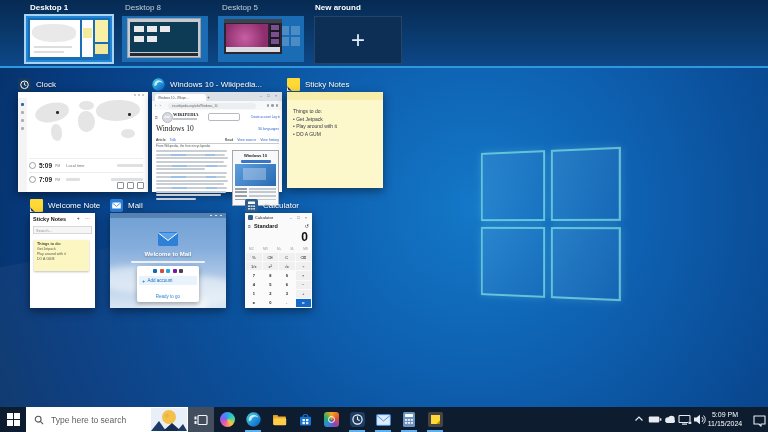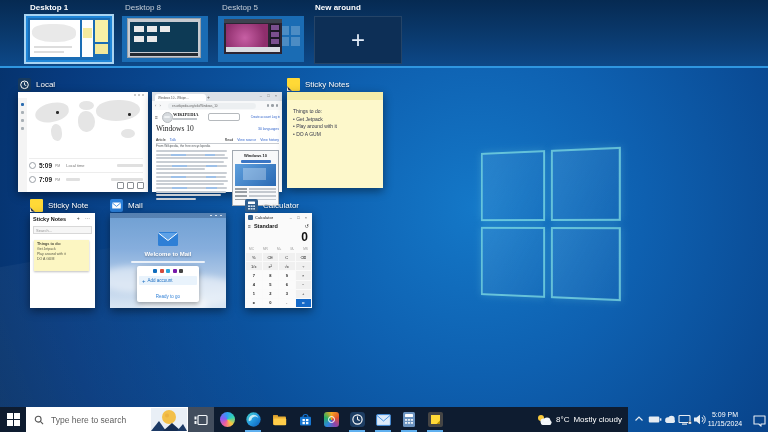--- a/index.html
+++ b/index.html
@@ -165,21 +165,21 @@
   .ca-disp{position:absolute;left:0;top:17px;right:4px;height:15px;text-align:right;font-size:12px;font-weight:bold;color:#111;line-height:15px;}
   .ca-mem{position:absolute;left:4px;right:4px;top:33px;height:6px;display:flex;justify-content:space-between;
     font-size:3.2px;color:#9a9a9a;align-items:center;}
   .ca-keys{position:absolute;left:1px;right:1px;top:40px;bottom:1px;display:grid;
     grid-template-columns:repeat(4,1fr);grid-auto-rows:1fr;gap:1px;}
   .k{background:#f0f0f0;display:flex;align-items:center;justify-content:center;font-size:4px;color:#1a1a1a;}
   .k.num{background:#fbfbfb;font-weight:bold;}
   .k.eq{background:#1569c8;color:#fff;font-size:5px;}
 
   
-  .taskbar{position:absolute;left:0;top:407px;width:628px;height:25px;background:#0e1c30;}
+  .taskbar{position:absolute;left:0;top:407px;width:768px;height:25px;background:#0e1c30;}
   .tb-start{position:absolute;left:0;top:0;width:26px;height:25px;display:flex;align-items:center;justify-content:center;}
   .tb-search{position:absolute;left:26px;top:0;width:162px;height:25px;background:#fff;display:flex;align-items:center;
     padding-left:8px;gap:5px;box-sizing:border-box;}
   .tb-search input{border:none;outline:none;font-size:8.5px;color:#333;width:96px;font-family:"Liberation Sans",sans-serif;background:transparent;}
   .tb-search input::placeholder{color:#5f5f5f;}
   .tb-bing{position:absolute;right:1px;top:1px;width:36px;height:23px;overflow:hidden;}
   .ti{position:absolute;top:0;width:26px;height:25px;display:flex;align-items:center;justify-content:center;}
   .ti.on:after{content:"";position:absolute;left:5px;right:5px;bottom:0;height:2px;background:#5fb0ef;}
   .ti.tvbg{background:rgba(255,255,255,0.22);}
   .cop{width:15px;height:15px;border-radius:50%;
@@ -260,23 +260,37 @@
   <div class="dtile dnew" style="left:314px;">
     <span>+</span>
   </div>
 
   <div class="thead" style="left:18px;top:77px;">
     <svg class="hicon" viewBox="0 0 13 13">
       <rect width="13" height="13" rx="2" fill="#173a5e"></rect>
       <circle cx="6.5" cy="6.8" r="3.8" fill="none" stroke="#fff" stroke-width="1"></circle>
       <path d="M6.5 6.8 L6.5 4.4 M6.5 6.8 L8.3 7.6" stroke="#fff" stroke-width="0.9" fill="none"></path>
     </svg>
-    <span class="ttl">Local</span>
-  </div>
-
+    <span class="ttl">Clock</span>
+  </div>
+
+  <div class="thead" style="left:152px;top:77px;">
+    <svg class="hicon" viewBox="0 0 13 13">
+      <defs>
+          <linearGradient id="eg" x1="0" y1="0" x2="1" y2="1">
+        <stop offset="0" stop-color="#45d3c9"></stop>
+            <stop offset="0.5" stop-color="#2499e0"></stop>
+            <stop offset="1" stop-color="#0a5bb8"></stop>
+      </linearGradient>
+        </defs>
+      <circle cx="6.5" cy="6.5" r="6.2" fill="url(#eg)"></circle>
+      <path d="M2.5 8 A4.3 4.3 0 0 1 10.8 5.4 A3.4 3.4 0 0 0 4.6 7.2 Z" fill="#d7f3fa" opacity="0.9"></path>
+    </svg>
+    <span class="ttl">Windows 10 - Wikipedia...</span>
+  </div>
 
   <div class="thead" style="left:287px;top:77px;">
     <svg class="hicon" viewBox="0 0 13 13">
       <rect width="13" height="13" rx="1" fill="#ffd937"></rect>
       <polygon points="0,8 5,13 0,13" fill="#fffbe6"></polygon>
       <polygon points="0,8 5,13 1.5,12.2" fill="#23243a"></polygon>
     </svg>
     <span class="ttl">Sticky Notes</span>
   </div>
 
@@ -410,21 +424,21 @@
       <div>• DO A GUM</div>
     </div>
   </div>
 
   <div class="thead" style="left:30px;top:198px;">
     <svg class="hicon" viewBox="0 0 13 13">
       <rect width="13" height="13" rx="1" fill="#ffd937"></rect>
       <polygon points="0,8 5,13 0,13" fill="#fffbe6"></polygon>
       <polygon points="0,8 5,13 1.5,12.2" fill="#23243a"></polygon>
     </svg>
-    <span class="ttl">Sticky Note</span>
+    <span class="ttl">Welcome Note</span>
   </div>
 
   <div class="thead" style="left:110px;top:198px;">
     <svg class="hicon" viewBox="0 0 13 13">
       <rect width="13" height="13" rx="2" fill="#2b7fd9"></rect>
       <rect x="2.2" y="3.6" width="8.6" height="6" fill="#fff" rx="0.5"></rect>
       <path d="M2.2 3.8 L6.5 7.4 L10.8 3.8" stroke="#2b7fd9" stroke-width="0.8" fill="none"></path>
     </svg>
     <span class="ttl">Mail</span>
   </div>
@@ -629,31 +643,20 @@
       </svg>
     </div>
     <div class="ti on" style="left:422px;">
       <svg width="15" height="15" viewBox="0 0 15 15">
         <rect width="15" height="15" rx="2" fill="#454545"></rect>
         <rect x="3" y="3" width="9" height="9" fill="#ffd937"></rect>
         <polygon points="12,8.5 12,12 8.5,12" fill="#b28c00"></polygon>
       </svg>
     </div>
 
-    <div class="tb-weather">
-      <svg width="16" height="14" viewBox="0 0 16 14">
-        <circle cx="5" cy="5" r="3" fill="#f8c93d"></circle>
-        <circle cx="7.5" cy="8.6" r="3" fill="#eef3f7"></circle>
-        <circle cx="11" cy="7.8" r="3.4" fill="#f6f9fb"></circle>
-        <circle cx="13.2" cy="9.6" r="2.4" fill="#eef3f7"></circle>
-        <rect x="5" y="8.6" width="10" height="3.4" rx="1.7" fill="#f2f6f9"></rect>
-      </svg>
-      <span>8°C</span>
-      <span>Mostly cloudy</span>
-    </div>
 
     <svg class="tray" style="left:633px;" width="12" height="12" viewBox="0 0 12 12">
       <path d="M2.5 7.5 L6 4 L9.5 7.5" stroke="#e6ecf2" stroke-width="1.2" fill="none"></path>
     </svg>
     <svg class="tray" style="left:648px;" width="14" height="13" viewBox="0 0 14 13">
       <rect x="0.8" y="3.5" width="10.5" height="6" rx="1" fill="#e6ecf2"></rect>
       <rect x="11.8" y="5.3" width="1.6" height="2.4" fill="#e6ecf2"></rect>
     </svg>
     <svg class="tray" style="left:663px;" width="14" height="13" viewBox="0 0 14 13">
       <circle cx="5" cy="7" r="2.8" fill="#e6ecf2"></circle>

